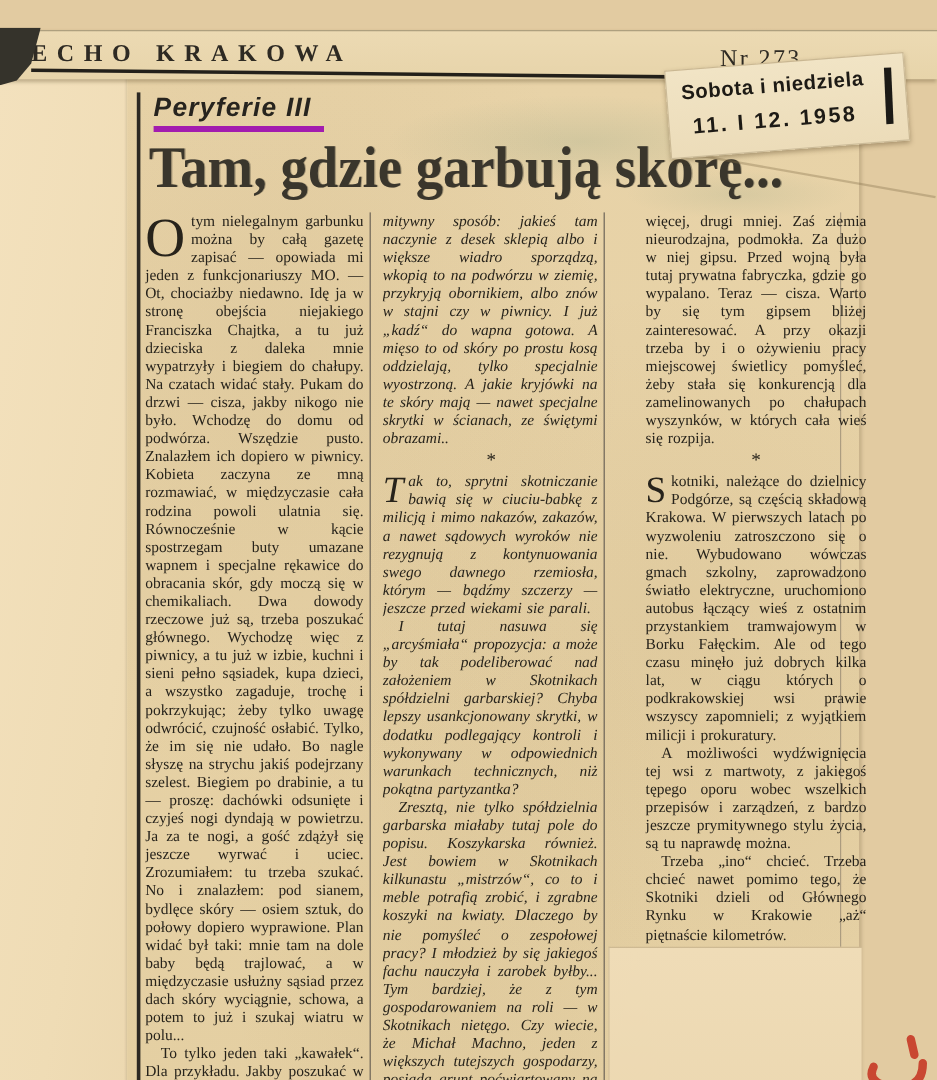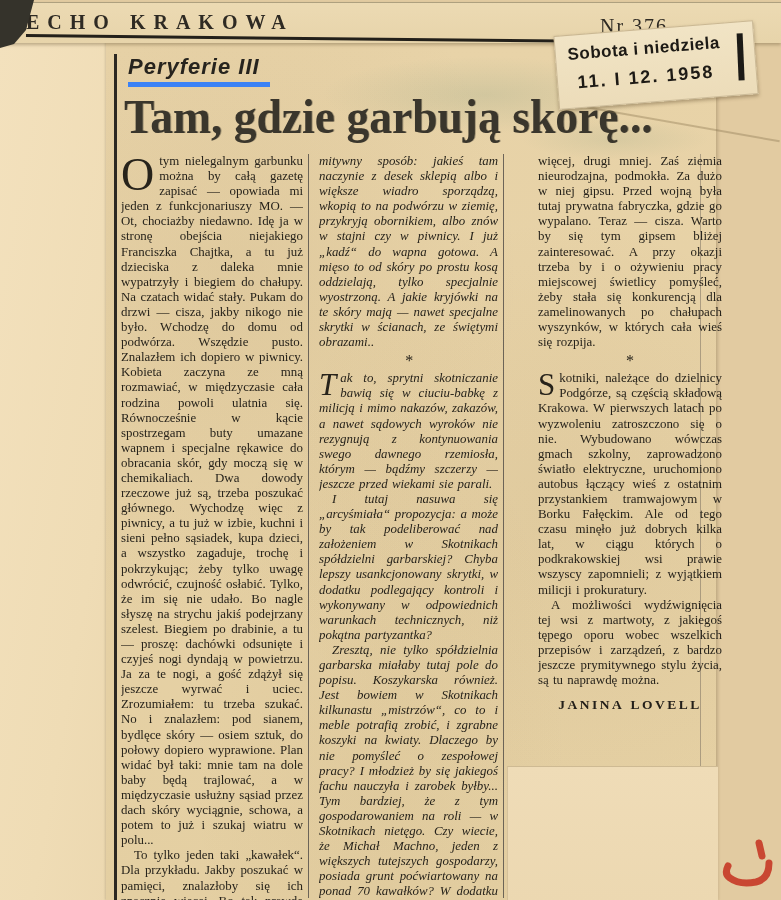--- a/index.html
+++ b/index.html
@@ -1,21 +1,21 @@
 <!DOCTYPE html>
 <html><head>
 <meta charset="utf-8">
 <style>
   html,body{margin:0;padding:0;}
   body{
     width:781px;height:900px;overflow:hidden;position:relative;
     background:#e2cba1;
     font-family:"Liberation Serif", serif;
   }
-  .canvas{position:absolute;inset:0;}
+  .canvas{position:absolute;inset:0;margin-top:23px;}
 
   
   .backing-left{
     position:absolute;left:0;top:34px;width:110px;height:866px;
     background:linear-gradient(100deg,#f3e1bd 0%,#efdcb5 70%,#ecd8b0 100%);
   }
   .strip{
     position:absolute;left:0;top:2px;width:781px;height:40px;
     background:linear-gradient(#ecdab3,#e7d4aa);
     box-shadow:0 2px 3px rgba(92,74,42,.35);
@@ -94,21 +94,21 @@
 
   
   .left-rule{
     position:absolute;left:114px;top:54px;width:3px;height:846px;
     background:#2c2822;z-index:3;
   }
   .kicker{
     position:absolute;left:128px;top:54px;
     font-family:"Liberation Sans", sans-serif;
     font-size:22px;font-weight:bold;font-style:italic;letter-spacing:1px;
-    color:#27241e;border-bottom:5px solid #3b82f6;padding:0 10px 2px 0;
+    color:#27241e;border-bottom:5px solid #a21caf;padding:0 10px 2px 0;
     z-index:3;
   }
   .headline{
     position:absolute;left:124px;top:88px;width:640px;
     font-size:49px;font-weight:bold;color:#3a362c;
     letter-spacing:0px;transform:scaleX(.93);transform-origin:left top;
     white-space:nowrap;z-index:3;
     text-shadow:1px 0 0 rgba(58,54,44,.35);
   }
 
@@ -147,21 +147,21 @@
   <div class="clipping"></div>
   <div class="patch"></div>
 
   <div class="ghost g1"></div>
   <div class="ghost g2"></div>
   <div class="ghost g3"></div>
 
   <div class="strip">
     <div class="masthead-title">ECHO KRAKOWA</div>
     <div class="masthead-rule"></div>
-    <div class="issue-number">Nr 376</div>
+    <div class="issue-number">Nr 273</div>
     <div class="issue-rule"></div>
   </div>
 
   <div class="dark-corner"></div>
 
   <div class="left-rule"></div>
   <div class="kicker">Peryferie III</div>
   <div class="headline">Tam, gdzie garbują skorę...</div>
 
   <div class="divider d1"></div>
@@ -177,20 +177,21 @@
       <div class="sep">*</div>
       <div class="para"><span class="dropcap small">T</span>ak to, sprytni skotniczanie bawią się w ciuciu-babkę z milicją i mimo nakazów, zakazów, a nawet sądowych wyroków nie rezygnują z kontynuowania swego dawnego rzemiosła, którym — bądźmy szczerzy — jeszcze przed wiekami sie parali.</div>
       <div class="para indent">I tutaj nasuwa się „arcyśmiała“ propozycja: a może by tak podeliberować nad założeniem w Skotnikach spółdzielni garbarskiej? Chyba lepszy usankcjonowany skrytki, w dodatku podlegający kontroli i wykonywany w odpowiednich warunkach technicznych, niż pokątna partyzantka?</div>
       <div class="para indent">Zresztą, nie tylko spółdzielnia garbarska miałaby tutaj pole do popisu. Koszykarska również. Jest bowiem w Skotnikach kilkunastu „mistrzów“, co to i meble potrafią zrobić, i zgrabne koszyki na kwiaty. Dlaczego by nie pomyśleć o zespołowej pracy? I młodzież by się jakiegoś fachu nauczyła i zarobek byłby... Tym bardziej, że z tym gospodarowaniem na roli — w Skotnikach nietęgo. Czy wiecie, że Michał Machno, jeden z większych tutejszych gospodarzy, posiada grunt poćwiartowany na ponad 70 kawałków? W dodatku porozrzucanych po całej wsi. I tak wszyscy. Z tą tylko różnicą, że jeden ma tych kawałków</div>
     </div>
   <div class="col c3">
       <div class="para">więcej, drugi mniej. Zaś ziemia nieurodzajna, podmokła. Za dużo w niej gipsu. Przed wojną była tutaj prywatna fabryczka, gdzie go wypalano. Teraz — cisza. Warto by się tym gipsem bliżej zainteresować. A przy okazji trzeba by i o ożywieniu pracy miejscowej świetlicy pomyśleć, żeby stała się konkurencją dla zamelinowanych po chałupach wyszynków, w których cała wieś się rozpija.</div>
       <div class="sep">*</div>
       <div class="para"><span class="dropcap small">S</span>kotniki, należące do dzielnicy Podgórze, są częścią składową Krakowa. W pierwszych latach po wyzwoleniu zatroszczono się o nie. Wybudowano wówczas gmach szkolny, zaprowadzono światło elektryczne, uruchomiono autobus łączący wieś z ostatnim przystankiem tramwajowym w Borku Fałęckim. Ale od tego czasu minęło już dobrych kilka lat, w ciągu których o podkrakowskiej wsi prawie wszyscy zapomnieli; z wyjątkiem milicji i prokuratury.</div>
       <div class="para indent">A możliwości wydźwignięcia tej wsi z martwoty, z jakiegoś tępego oporu wobec wszelkich przepisów i zarządzeń, z bardzo jeszcze prymitywnego stylu życia, są tu naprawdę można.</div>
+      <div class="para indent">Trzeba „ino“ chcieć. Trzeba chcieć nawet pomimo tego, że Skotniki dzieli od Głównego Rynku w Krakowie „aż“ piętnaście kilometrów.</div>
       <div class="byline">JANINA LOVELL</div>
     </div>
 
   <div class="stamp">
     <div class="stamp-line1">Sobota i niedziela</div>
     <div class="stamp-line2">11. I 12. 1958</div>
     <div class="stamp-bar"></div>
   </div>
   <div class="crease"></div>
 

